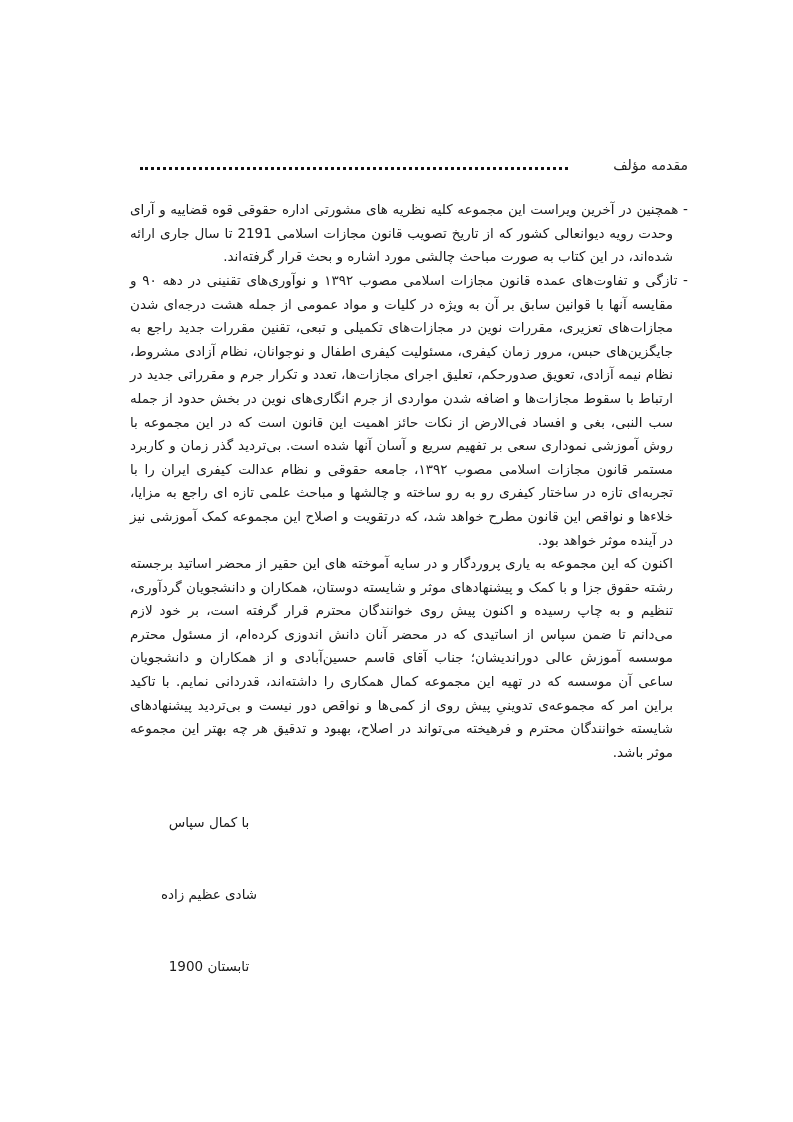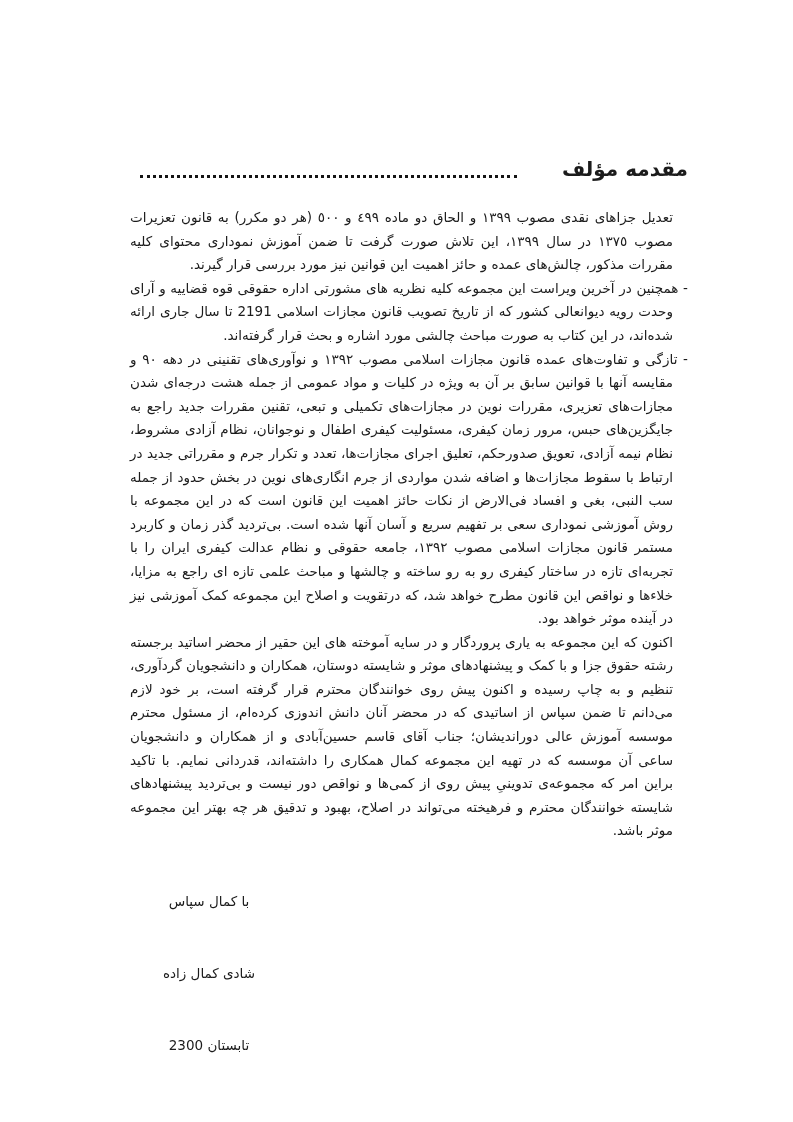--- a/index.html
+++ b/index.html
@@ -23,22 +23,22 @@
     direction: rtl;
   }
   
   .doc-header {
     display: flex;
     align-items: flex-end;
     margin-bottom: 24px;
     padding-left: 2px;
   }
   .doc-title {
-    font-size: 20px;
-    font-weight: bold;
+    font-size: 14px;
+    font-weight: normal;
     white-space: nowrap;
     line-height: 1.3;
     margin-left: 45px;
   }
   .dotted-leader {
     flex: 1 1 auto;
     border-bottom: 3px dotted #141414;
     margin-bottom: 4px;
     margin-left: 8px;
     height: 0;
@@ -78,28 +78,27 @@
 
 <div class="page">
 
   <div class="doc-header">
     <span class="doc-title">مقدمه مؤلف</span>
     <span class="dotted-leader"></span>
   </div>
 
   <div class="text-col">
 
-    <p class="para">تعدیل جزاهای نقدی مصوب ١٣٩٩ و الحاق دو ماده ٤٩٩ و ٥٠٠ (هر دو مکرر) به قانون تعزیرات مصوب ١٣٧٥ در سال ١٣٩٩، این تلاش صورت گرفت تا ضمن آموزش نموداری محتوای کلیه مقررات مذکور، چالش‌های عمده و حائز اهمیت این قوانین نیز مورد بررسی قرار گیرند.</p>
 
     <p class="para bullet">- همچنین در آخرین ویراست این مجموعه کلیه نظریه های مشورتی اداره حقوقی قوه قضاییه و آرای وحدت رویه دیوانعالی کشور که از تاریخ تصویب قانون مجازات اسلامی 2191 تا سال جاری ارائه شده‌اند، در این کتاب به صورت مباحث چالشی مورد اشاره و بحث قرار گرفته‌اند.</p>
 
     <p class="para bullet"><span>- تازگی و تفاوت‌های عمده قانون مجازات اسلامی مصوب ١٣٩٢ و نوآوری‌های تقنینی در دهه ٩٠ و مقایسه آنها با قوانین سابق بر آن به ویژه در کلیات و مواد عمومی از جمله هشت درجه‌ای شدن مجازات‌های تعزیری، مقررات نوین در مجازات‌های تکمیلی و تبعی، تقنین مقررات جدید راجع به جایگزین‌های حبس، مرور زمان کیفری، مسئولیت کیفری اطفال و نوجوانان، نظام آزادی مشروط، نظام نیمه آزادی، تعویق صدورحکم، تعلیق اجرای مجازات‌ها، تعدد و تکرار جرم و مقرراتی جدید در ارتباط با سقوط مجازات‌ها و اضافه شدن مواردی از جرم انگاری‌های نوین در بخش حدود از جمله سب النبی، بغی و افساد فی‌الارض از نکات حائز اهمیت این قانون است که در این مجموعه با </span><span class="u-phrase">روش آموزشی نموداری سعی بر تفهیم سریع و آسان آنها شده است.</span><span> بی‌تردید گذر زمان و کاربرد مستمر قانون مجازات اسلامی مصوب ١٣٩٢، جامعه حقوقی و نظام عدالت کیفری ایران را با تجربه‌ای تازه در ساختار کیفری رو به رو ساخته و چالشها و مباحث علمی تازه ای راجع به مزایا، خلاءها و نواقص این قانون مطرح خواهد شد، که درتقویت و اصلاح این مجموعه کمک آموزشی نیز در آینده موثر خواهد بود.</span></p>
 
     <p class="para">اکنون که این مجموعه به یاری پروردگار و در سایه آموخته های این حقیر از محضر اساتید برجسته رشته حقوق جزا و با کمک و پیشنهادهای موثر و شایسته دوستان، همکاران و دانشجویان گردآوری، تنظیم و به چاپ رسیده و اکنون پیش روی خوانندگان محترم قرار گرفته است، بر خود لازم می‌دانم تا ضمن سپاس از اساتیدی که در محضر آنان دانش اندوزی کرده‌ام، از مسئول محترم موسسه آموزش عالی دوراندیشان؛ جناب آقای قاسم حسین‌آبادی و از همکاران و دانشجویان ساعی آن موسسه که در تهیه این مجموعه کمال همکاری را داشته‌اند، قدردانی نمایم. با تاکید براین امر که مجموعه‌ی تدوینیِ پیش روی از کمی‌ها و نواقص دور نیست و بی‌تردید پیشنهادهای شایسته خوانندگان محترم و فرهیخته می‌تواند در اصلاح، بهبود و تدقیق هر چه بهتر این مجموعه موثر باشد.</p>
 
     <div class="signature">
       <div>با کمال سپاس</div>
-      <div>شادی کمال زاده</div>
-      <div>تابستان 2300</div>
+      <div>شادی عظیم زاده</div>
+      <div>تابستان 1900</div>
     </div>
 
   </div>
 </div>
 
 </body></html>

